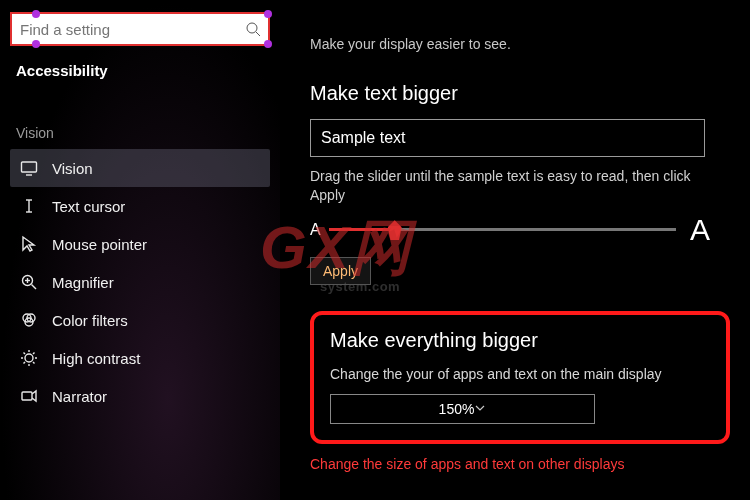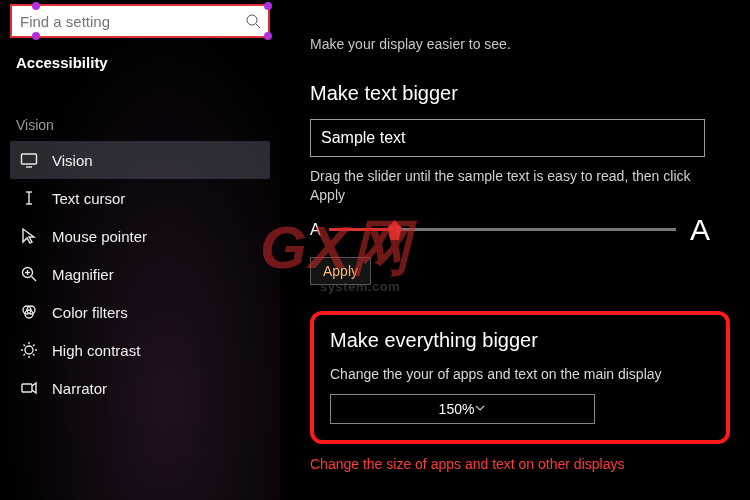--- a/index.html
+++ b/index.html
@@ -7,21 +7,21 @@
     width: 750px; height: 500px;
     background: #000;
     color: #fff;
     font-family: "Segoe UI", Arial, sans-serif;
     overflow: hidden;
     display: flex;
     position: relative;
   }
   .sidebar {
     width: 285px; height: 100%;
-    padding: 4px 10px 0 10px;
+    padding: 12px 10px 0 10px;
     background: radial-gradient(ellipse at 60% 80%, rgba(60,30,60,0.55), rgba(0,0,0,0.9) 70%);
   }
   .search-wrap {
     position: relative;
     border: 2px solid #e03030;
     background: #fff;
     height: 34px;
     display: flex; align-items: center;
   }
   .search-wrap input {

